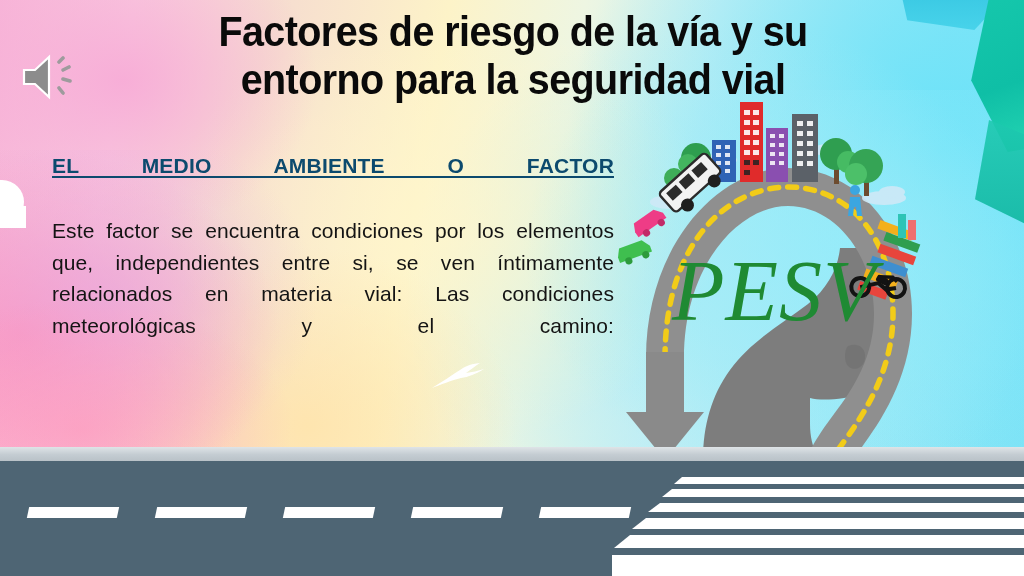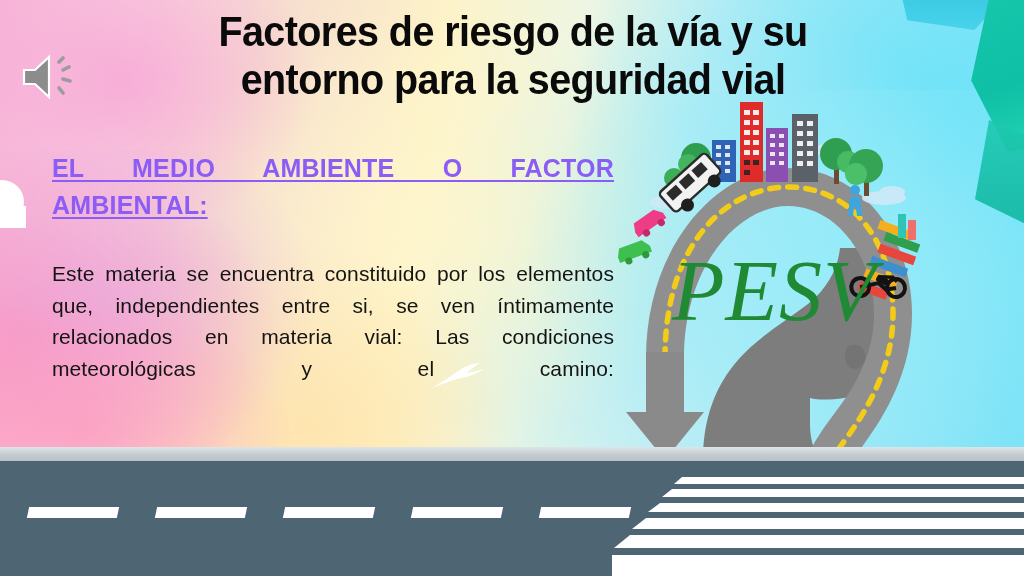--- a/index.html
+++ b/index.html
@@ -91,24 +91,24 @@
     color:#0a0a0a;
     transform:scaleX(.94);
     transform-origin:50% 0;
   }
 
   
   .body-col {
     position:absolute; left:52px; top:150px; width:562px;
   }
   .subhead {
-    font-size:25px;
+    font-size:21px;
     font-weight:bold;
     line-height:1.48;
-    color:#8b5cf6;
+    color:#0c4a6e;
     text-align:justify;
     text-align-last:justify;
     letter-spacing:.2px;
   }
   .subhead .u { text-decoration:underline; text-underline-offset:3px; text-decoration-thickness:2px; }
   .subhead .line2 { display:block; text-align-last:left; }
   .paragraph {
     margin-top:34px;
     font-size:21px;
     line-height:1.50;
@@ -181,24 +181,23 @@
   </div>
 
   <div class="title">
     <div>Factores de riesgo de la vía y su</div>
     <div>entorno para la seguridad vial</div>
   </div>
 
   <div class="body-col">
     <div class="subhead">
       <span class="u">EL MEDIO AMBIENTE O FACTOR</span>
-      <span class="u line2">AMBIENTAL:</span>
     </div>
     <div class="paragraph">
-      <span>Este materia se encuentra constituido por los</span>
+      <span>Este factor se encuentra condiciones por los</span>
       <span>elementos que, independientes entre si, se ven</span>
       <span>íntimamente relacionados en materia vial: Las</span>
       <span class="last">condiciones meteorológicas y el camino:</span>
     </div>
   </div>
 
   <div class="bird">
     <svg viewBox="0 0 62 30">
       <path d="M2 26 C12 20 22 13 30 8 C34 5 40 2 50 1 C44 5 40 8 36 11 C42 10 48 9 54 7 C46 12 38 15 31 16 C22 18 10 23 2 26 Z" fill="#ffffff"></path>
     </svg>

